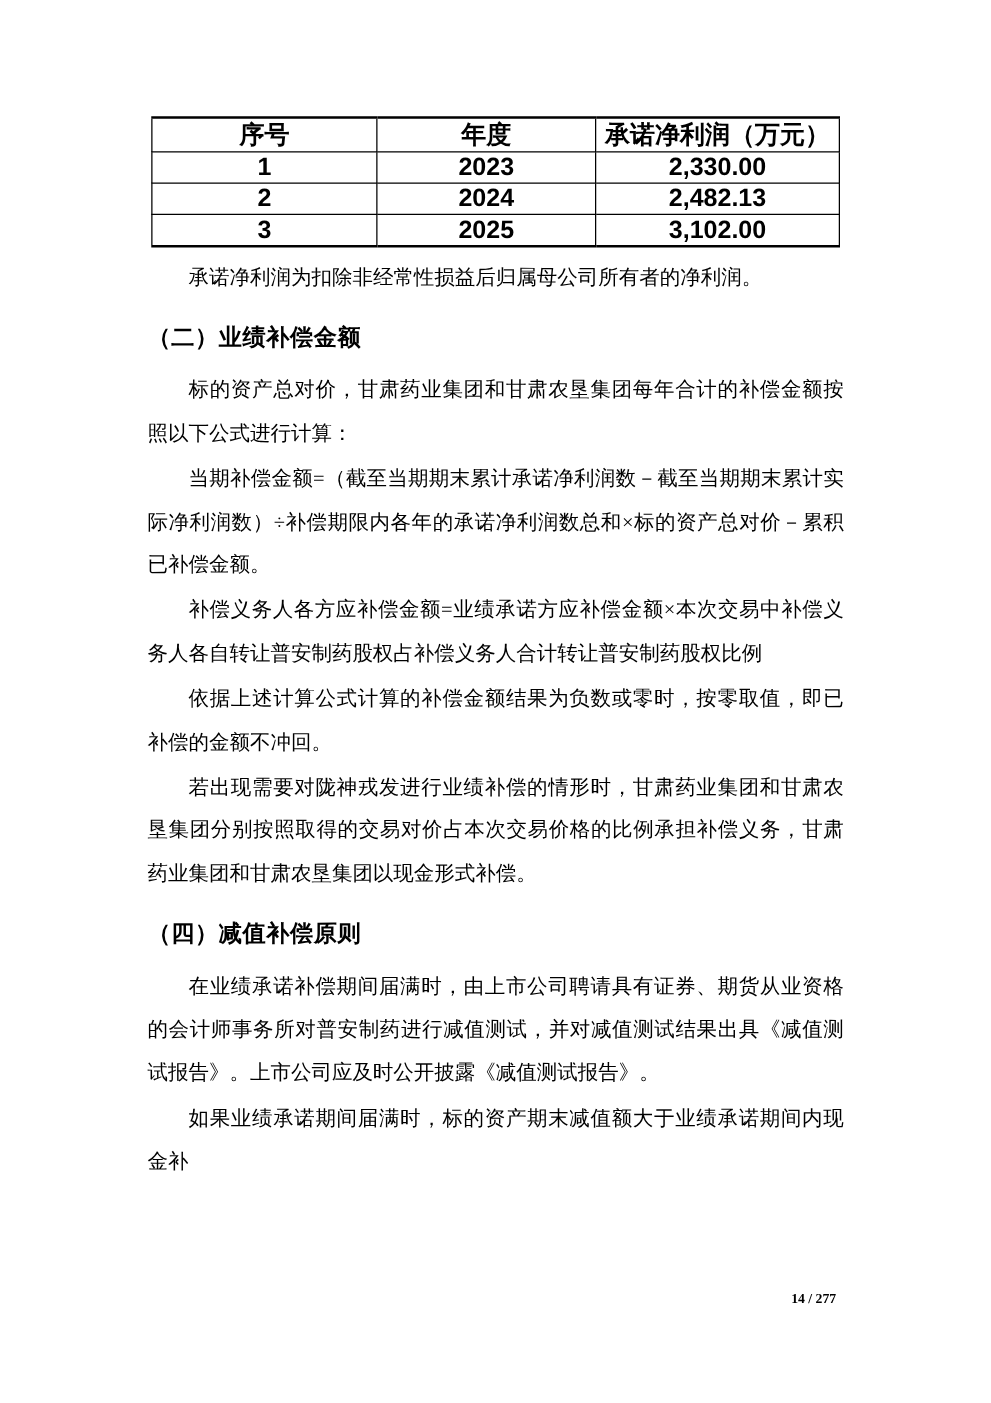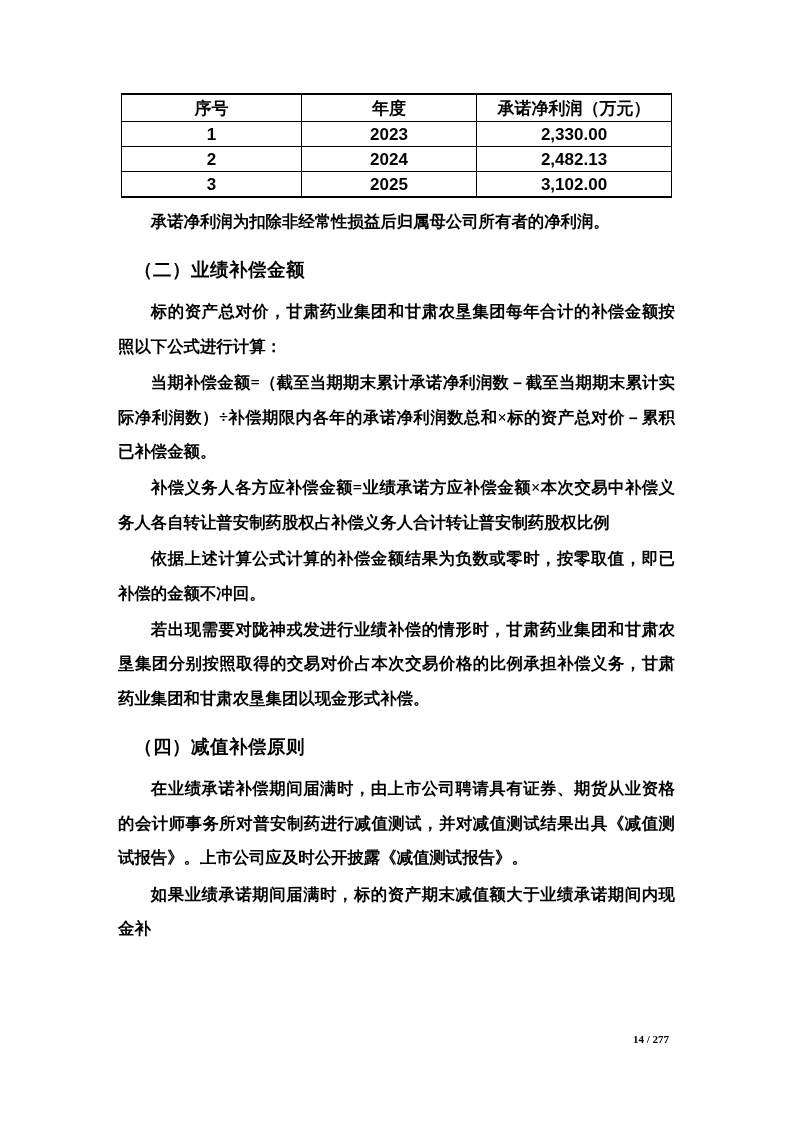--- a/index.html
+++ b/index.html
@@ -27,50 +27,49 @@
     border-collapse: collapse;
     table-layout: fixed;
     width: 550px;
     margin: 93px 0 7px 3px;
   }
   table.profit-table th,
   table.profit-table td {
     border: 1.4px solid #000;
     font-family: "Liberation Sans", sans-serif;
     font-weight: bold;
-    font-size: 17px;
+    font-size: 20px;
     text-align: center;
     vertical-align: middle;
     height: 24px;
     padding: 0;
     line-height: 1;
   }
   table.profit-table thead th {
     border-top: 2.6px solid #000;
     height: 26px;
   }
   table.profit-table tr.last td {
     border-bottom: 2.6px solid #000;
   }
   
   p.body-para {
     font-size: 16.4px;
     line-height: 34.4px;
     text-align: justify;
     text-indent: 2em;
     margin: 0 0 2px 0;
-    font-weight: bold;
   }
   h2.sec-heading {
     font-family: "Liberation Sans", sans-serif;
     font-weight: bold;
     font-size: 18.5px;
     line-height: 25px;
     letter-spacing: 0.5px;
-    margin: 18px 0 13px 16px;
+    margin: 18px 0 13px 0;
     text-indent: 0;
   }
   .page-num {
     position: absolute;
     top: 1031px;
     right: 124px;
     font-family: "Liberation Serif", serif;
     font-weight: bold;
     font-size: 11px;
     line-height: 16px;

